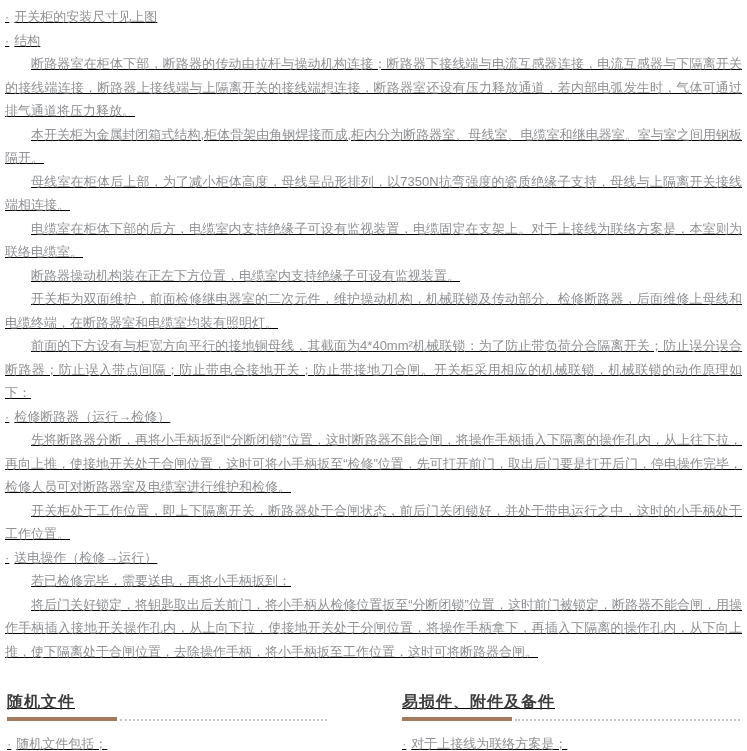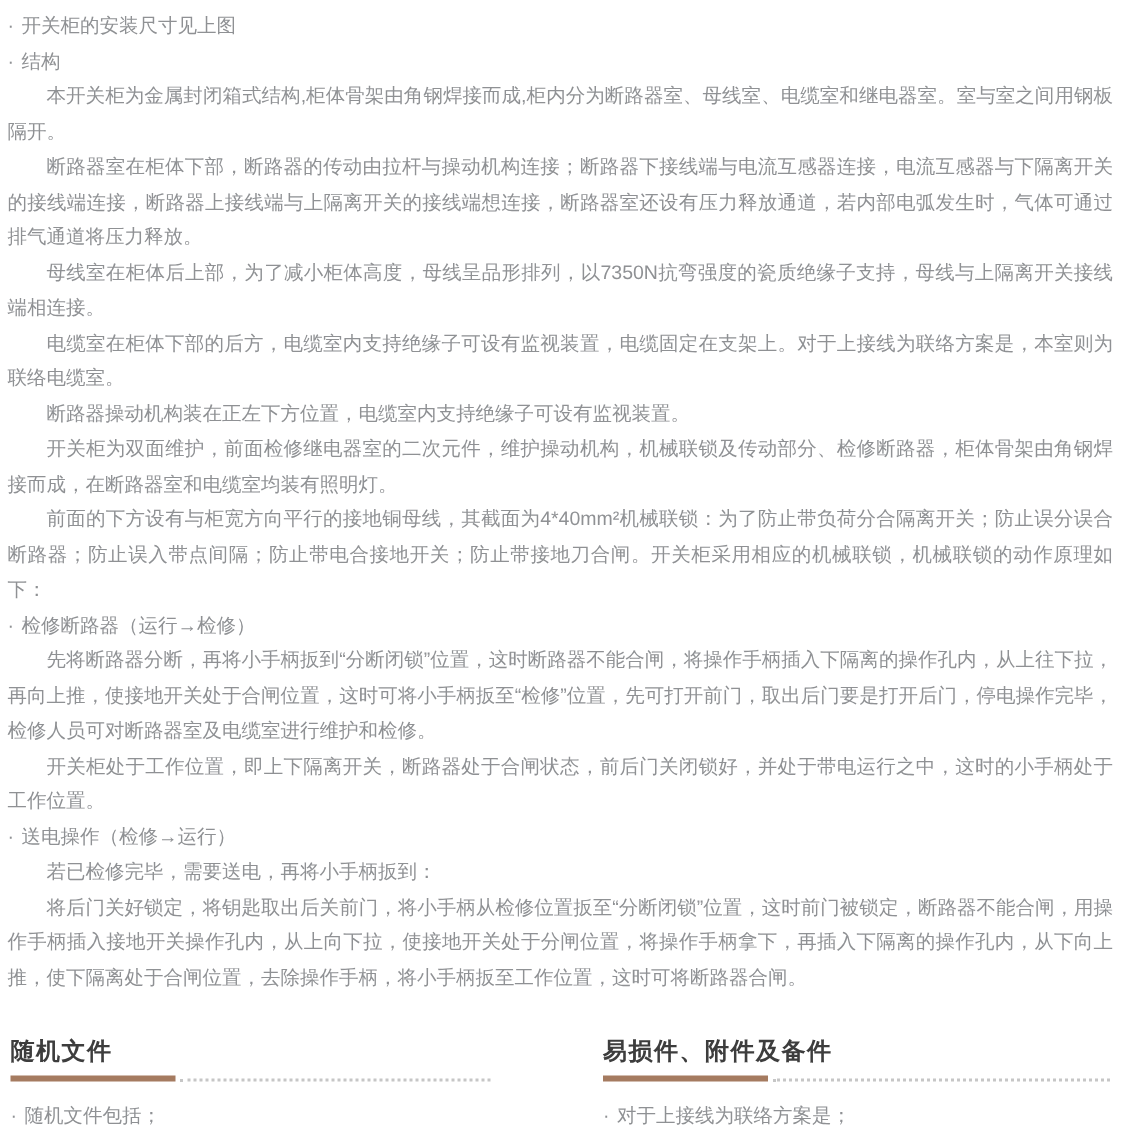--- a/index.html
+++ b/index.html
@@ -12,20 +12,21 @@
     height: 751px;
     overflow: hidden;
     font-family: "Liberation Sans", "DejaVu Sans", sans-serif;
   }
   .doc {
     box-sizing: border-box;
     width: 747px;
     height: 751px;
     padding: 5px 5px 0 5px;
     background: var(--page-bg, #ffffff);
+    text-decoration: underline;
   }
   
   .body-text {
     color: var(--body-color, #8f9194);
     font-size: 13px;
     line-height: 23.5px;
     text-align: justify;
   }
   .body-text p {
     margin: 0;
@@ -90,26 +91,26 @@
   }
 </style>
 </head>
 <body>
 
 <div class="doc">
 
   <div class="body-text">
     <p class="bulleted"><span class="marker">·</span><span>开关柜的安装尺寸见上图</span></p>
     <p class="bulleted"><span class="marker">·</span><span>结构</span></p>
+    <p class="para"><span>断路器室在柜体下部，断路器的传动由拉杆与操动机构连接；断路器下接线端与电流互感器连接，电流互感器与下隔离开关的接线端连接，断路器上接线端与上隔离开关的接线端想连接，断路器室还设有压力释放通道，若内部电弧发生时，气体可通过排气通道将压力释放。</span></p>
     <p class="para"><span>本开关柜为金属封闭箱式结构,柜体骨架由角钢焊接而成,柜内分为断路器室、母线室、电缆室和继电器室。室与室之间用钢板隔开。</span></p>
-    <p class="para"><span>断路器室在柜体下部，断路器的传动由拉杆与操动机构连接；断路器下接线端与电流互感器连接，电流互感器与下隔离开关的接线端连接，断路器上接线端与上隔离开关的接线端想连接，断路器室还设有压力释放通道，若内部电弧发生时，气体可通过排气通道将压力释放。</span></p>
     <p class="para"><span>母线室在柜体后上部，为了减小柜体高度，母线呈品形排列，以7350N抗弯强度的瓷质绝缘子支持，母线与上隔离开关接线端相连接。</span></p>
     <p class="para"><span>电缆室在柜体下部的后方，电缆室内支持绝缘子可设有监视装置，电缆固定在支架上。对于上接线为联络方案是，本室则为联络电缆室。</span></p>
     <p class="para"><span>断路器操动机构装在正左下方位置，电缆室内支持绝缘子可设有监视装置。</span></p>
-    <p class="para"><span>开关柜为双面维护，前面检修继电器室的二次元件，维护操动机构，机械联锁及传动部分、检修断路器，柜体骨架由角钢焊接而成，在断路器室和电缆室均装有照明灯。</span></p>
+    <p class="para"><span>开关柜为双面维护，前面检修继电器室的二次元件，维护操动机构，机械联锁及传动部分、检修断路器，后面维修上母线和电缆终端，在断路器室和电缆室均装有照明灯。</span></p>
     <p class="para"><span>前面的下方设有与柜宽方向平行的接地铜母线，其截面为4*40mm²机械联锁：为了防止带负荷分合隔离开关；防止误分误合断路器；防止误入带点间隔；防止带电合接地开关；防止带接地刀合闸。开关柜采用相应的机械联锁，机械联锁的动作原理如下：</span></p>
     <p class="bulleted"><span class="marker">·</span><span>检修断路器（运行→检修）</span></p>
     <p class="para"><span>先将断路器分断，再将小手柄扳到“分断闭锁”位置，这时断路器不能合闸，将操作手柄插入下隔离的操作孔内，从上往下拉，再向上推，使接地开关处于合闸位置，这时可将小手柄扳至“检修”位置，先可打开前门，取出后门要是打开后门，停电操作完毕，检修人员可对断路器室及电缆室进行维护和检修。</span></p>
     <p class="para"><span>开关柜处于工作位置，即上下隔离开关，断路器处于合闸状态，前后门关闭锁好，并处于带电运行之中，这时的小手柄处于工作位置。</span></p>
     <p class="bulleted"><span class="marker">·</span><span>送电操作（检修→运行）</span></p>
     <p class="para"><span>若已检修完毕，需要送电，再将小手柄扳到：</span></p>
     <p class="para"><span>将后门关好锁定，将钥匙取出后关前门，将小手柄从检修位置扳至“分断闭锁”位置，这时前门被锁定，断路器不能合闸，用操作手柄插入接地开关操作孔内，从上向下拉，使接地开关处于分闸位置，将操作手柄拿下，再插入下隔离的操作孔内，从下向上推，使下隔离处于合闸位置，去除操作手柄，将小手柄扳至工作位置，这时可将断路器合闸。</span></p>
   </div>
 
   <div class="columns">

